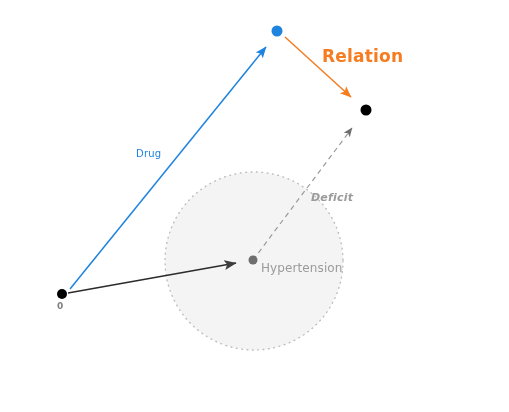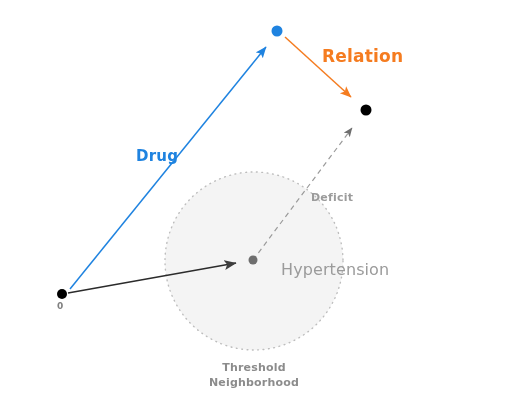--- a/index.html
+++ b/index.html
@@ -28,48 +28,48 @@
   .lbl {
     position: absolute;
     white-space: nowrap;
     line-height: 1;
     font-family: "DejaVu Sans", sans-serif;
     -webkit-font-smoothing: antialiased;
   }
   .lbl-drug {
     left: 136px;
     top: 149px;
-    font-size: 15px;
-    font-weight: bold;
+    font-size: 10px;
+    font-weight: normal;
     color: #1f83e0;
     letter-spacing: 0.2px;
   }
   .lbl-relation {
     left: 322px;
     top: 48px;
     font-size: 17px;
     font-weight: bold;
     color: #f57c20;
     letter-spacing: 0.2px;
   }
   .lbl-deficit {
     left: 311px;
     top: 192px;
     font-size: 11px;
     font-weight: bold;
     color: #9b9b9b;
     letter-spacing: 0.2px;
+    font-style: italic;
   }
   .lbl-hypertension {
     left: 261px;
     top: 262px;
-    font-size: 16px;
+    font-size: 12px;
     color: #9b9b9b;
     letter-spacing: 0.1px;
-    margin-left: 20px;
   }
   .lbl-origin {
     left: 57px;
     top: 302px;
     font-size: 9px;
     font-weight: bold;
     color: #808080;
   }
   
   .caption-wrap {
@@ -127,18 +127,14 @@
   <div class="lbl lbl-origin">0</div>
 
   <div class="lbl lbl-drug">Drug</div>
 
   <div class="lbl lbl-relation">Relation</div>
 
   <div class="lbl lbl-deficit">Deficit</div>
 
   <div class="lbl lbl-hypertension">Hypertension</div>
 
-  <div class="caption-wrap">
-    <div>Threshold</div>
-    <div>Neighborhood</div>
-  </div>
 
 </div>
 
 </body></html>

